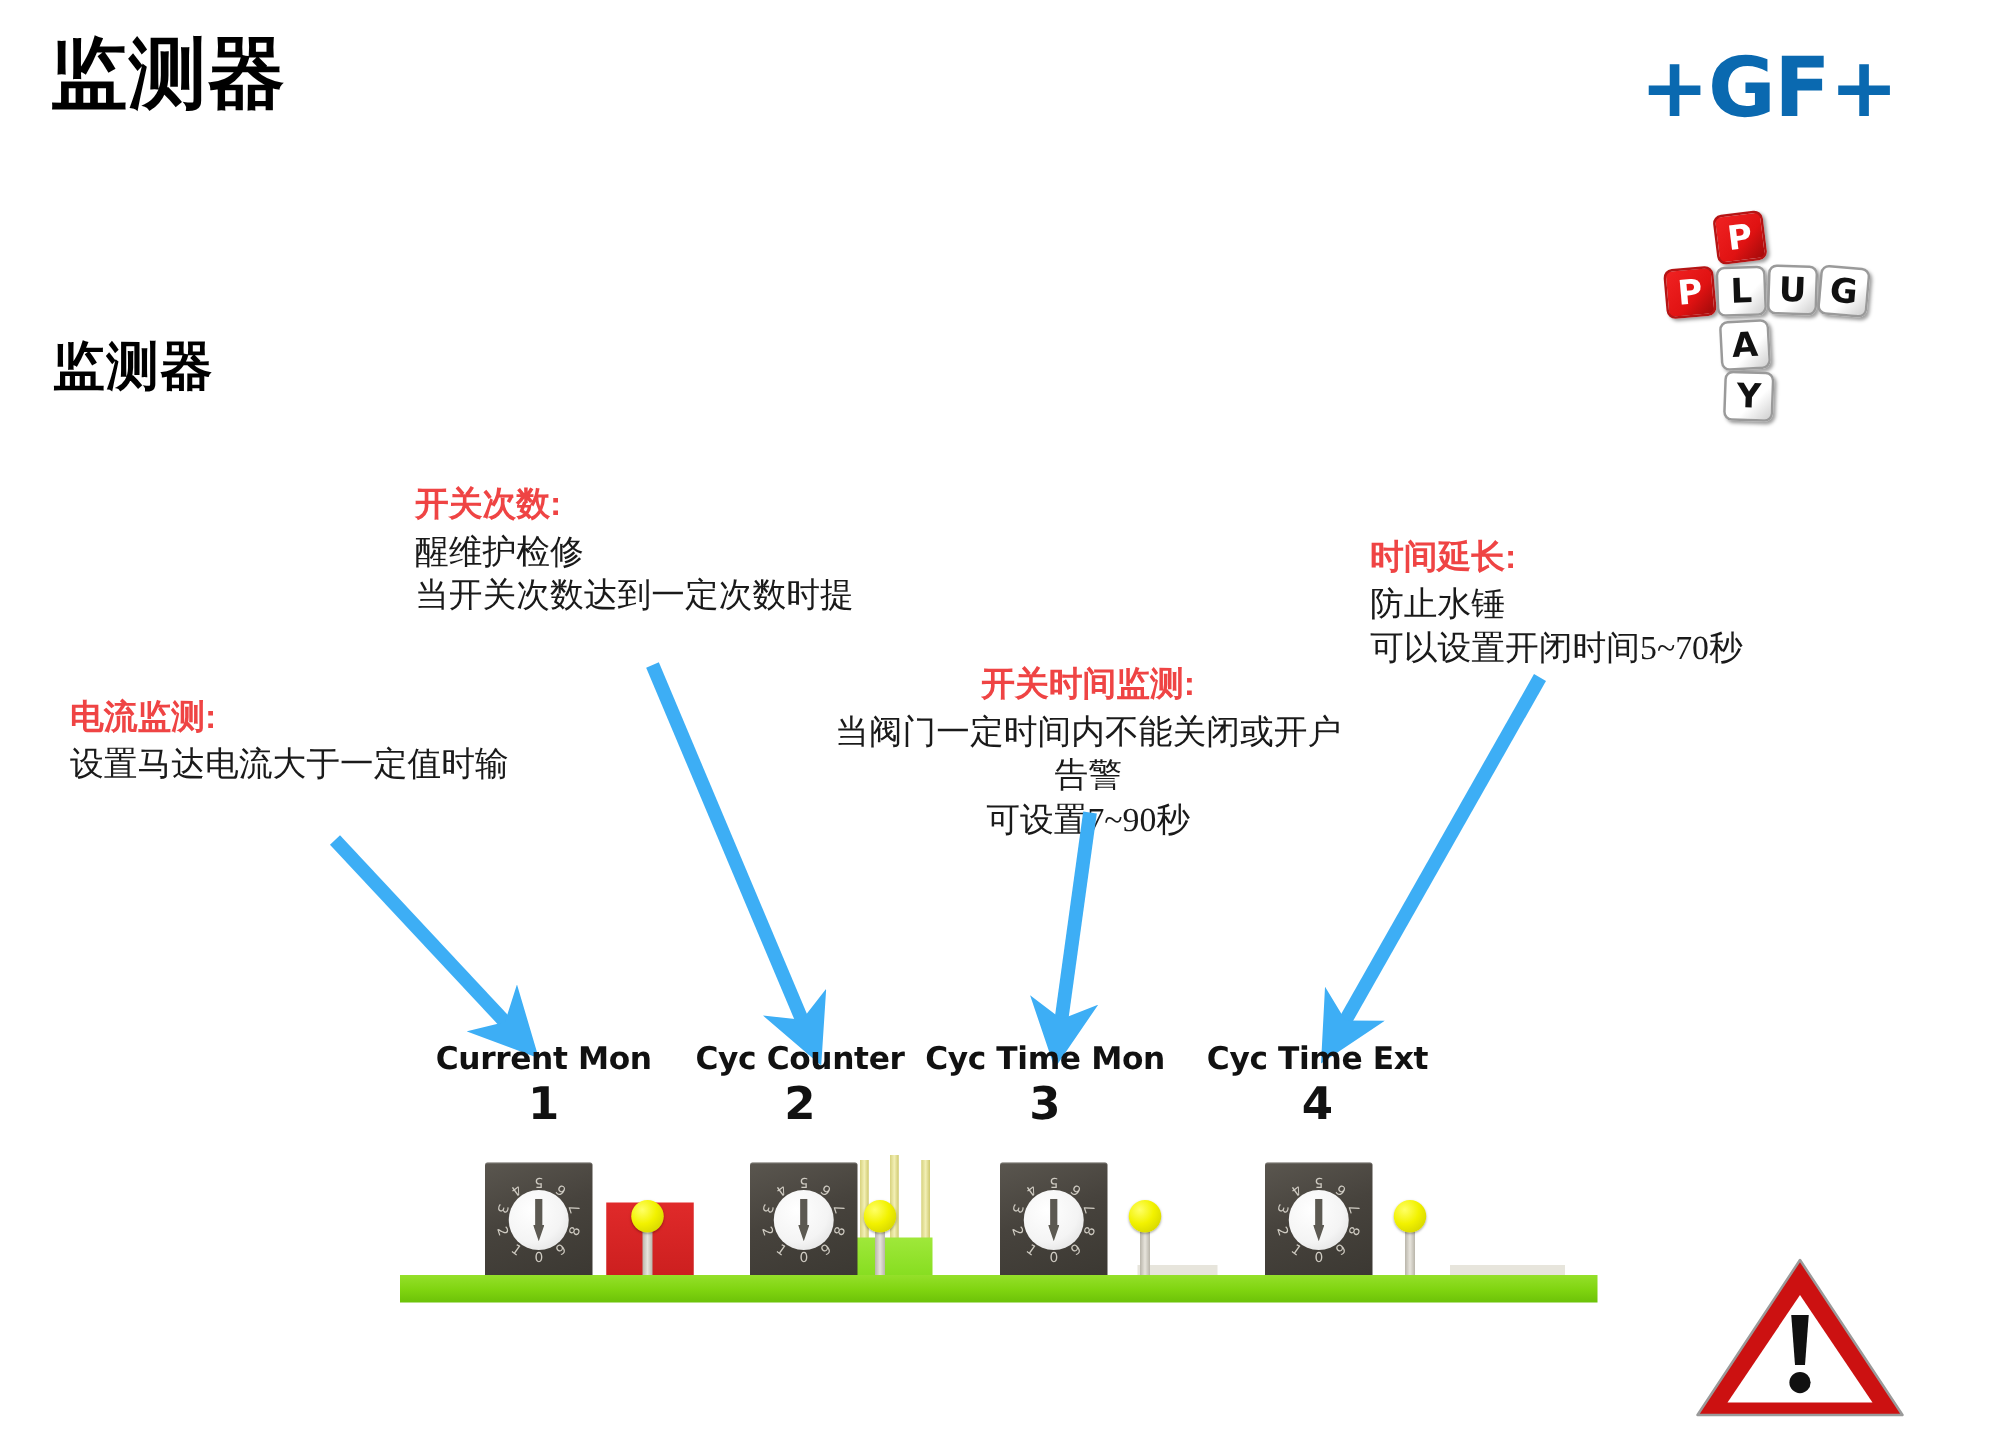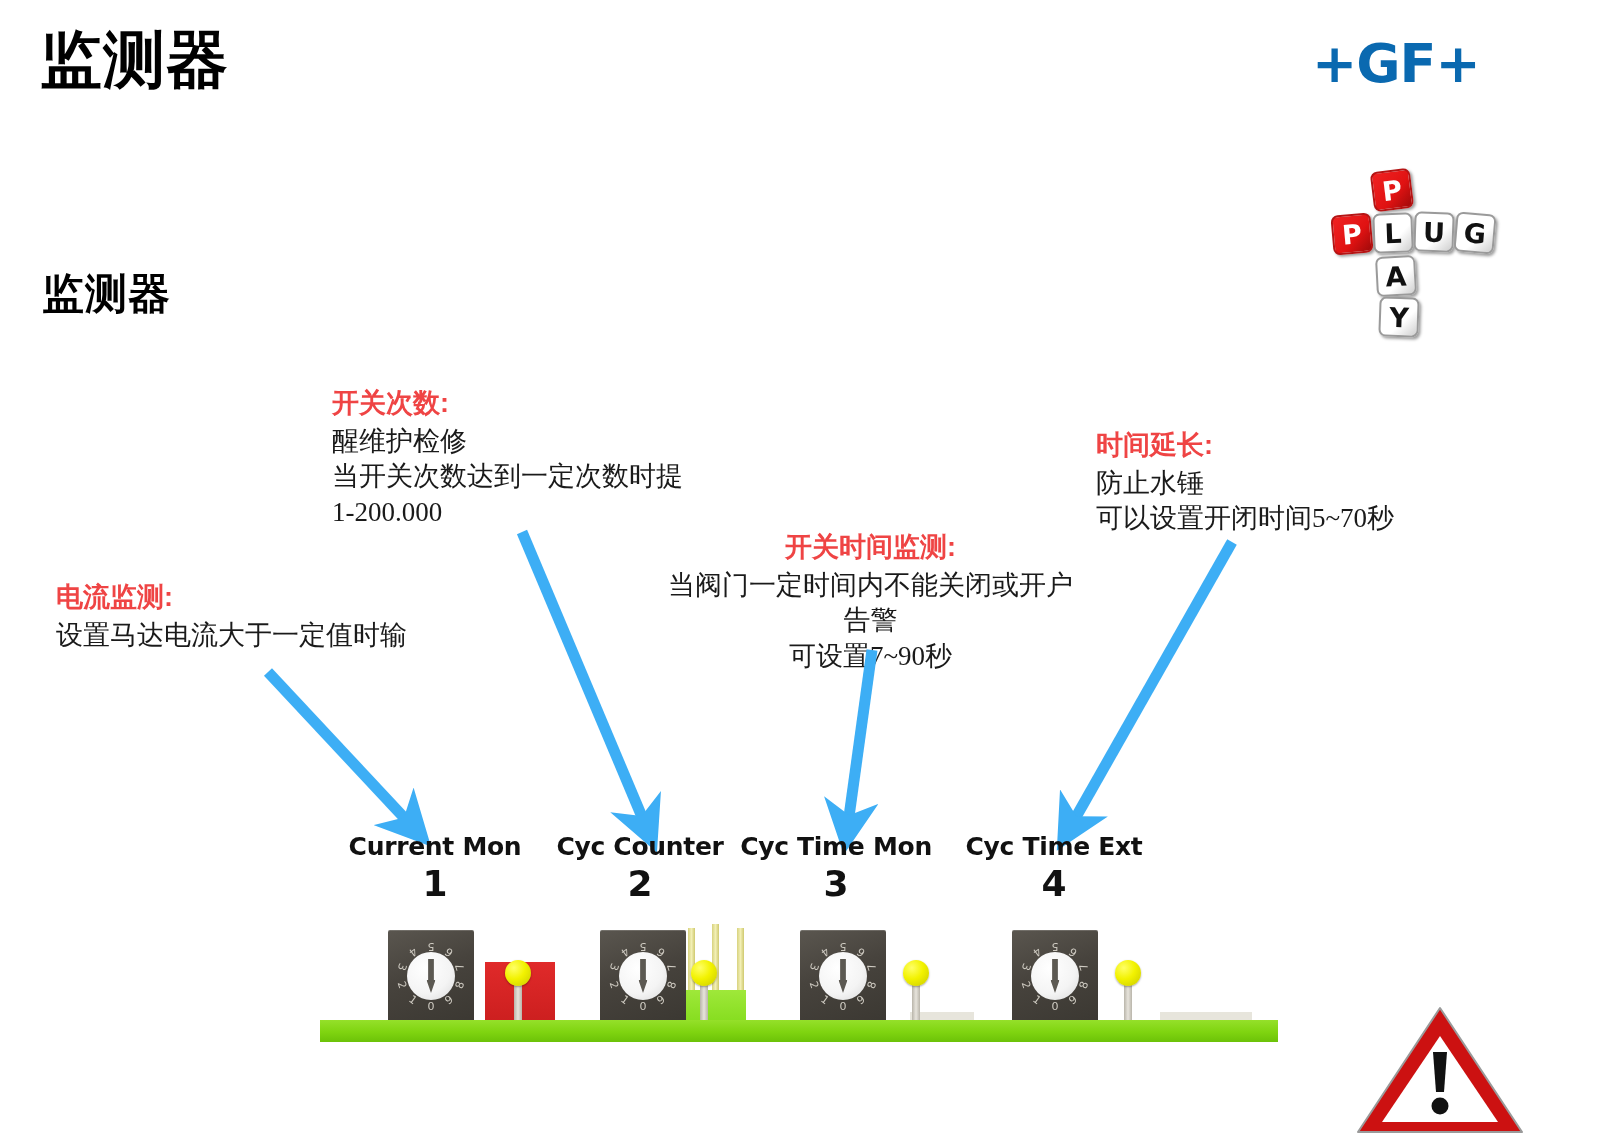--- a/index.html
+++ b/index.html
@@ -45,21 +45,21 @@
     white-space: nowrap;
   }
 
   
   .gf-logo {
     position: absolute;
     left: 1312px;
     top: 32px;
     font-family: "DejaVu Sans", sans-serif;
     font-weight: bold;
-    font-size: 54px;
+    font-size: 66px;
     letter-spacing: -1px;
     color: #0a69b0;
     white-space: nowrap;
   }
 
   
   .dice-logo {
     position: absolute;
     left: 1326px;
     top: 168px;
@@ -104,21 +104,21 @@
   .note .hd {
     display: block;
     font-family: "Liberation Sans", sans-serif;
     font-weight: bold;
     font-size: 27px;
     color: #ef4444;
     margin-bottom: 2px;
   }
   .note .ln { display: block; }
 
-  #note-current  { left: 56px;   top: 556px; margin-top: 24px; }
+  #note-current  { left: 56px;   top: 556px; }
   #note-counter  { left: 332px;  top: 386px; }
   #note-timemon  { left: 668px;  top: 530px; text-align: center; }
   #note-timeext  { left: 1096px; top: 428px; }
 
   
   .arrows {
     position: absolute;
     left: 0; top: 0;
     width: 1608px;
     height: 1144px;
@@ -266,21 +266,20 @@
 
   <div class="note" id="note-current">
     <span class="hd">电流监测:</span>
     <span class="ln">设置马达电流大于一定值时输</span>
   </div>
 
   <div class="note" id="note-counter">
     <span class="hd">开关次数:</span>
     <span class="ln">醒维护检修</span>
     <span class="ln">当开关次数达到一定次数时提</span>
-    <span class="ln">1-200.000</span>
   </div>
 
   <div class="note" id="note-timemon">
     <span class="hd">开关时间监测:</span>
     <span class="ln">当阀门一定时间内不能关闭或开户</span>
     <span class="ln">告警</span>
     <span class="ln">可设置7~90秒</span>
   </div>
 
   <div class="note" id="note-timeext">

